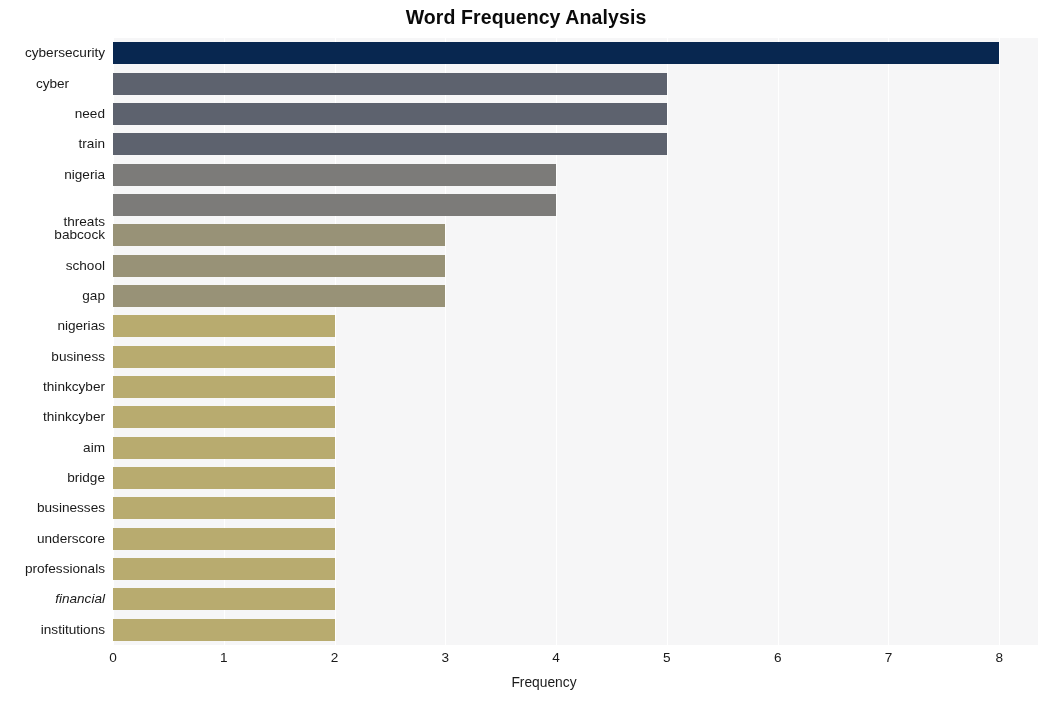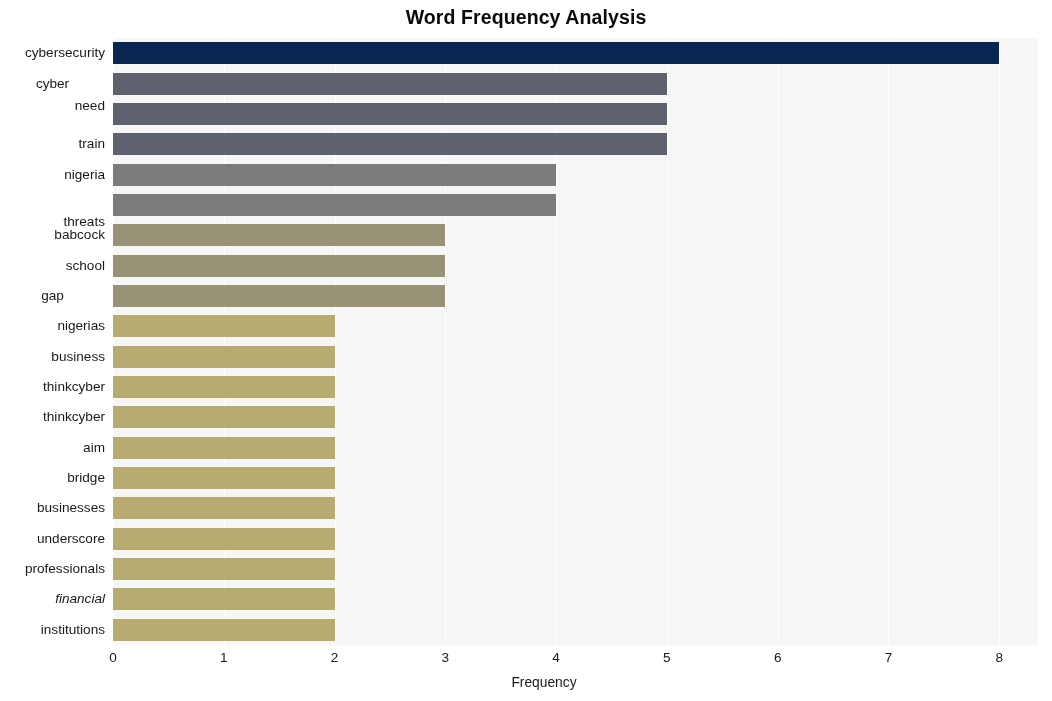--- a/index.html
+++ b/index.html
@@ -147,27 +147,27 @@
         <div class="bar" title="underscore: 2" style="width: 221.557px; top: 489.775px; background: rgb(184, 171, 111);"></div>
         <div class="bar" title="professionals: 2" style="width: 221.557px; top: 520.125px; background: rgb(184, 171, 111);"></div>
         <div class="bar" title="financial: 2" style="width: 221.557px; top: 550.475px; background: rgb(184, 171, 111);"></div>
         <div class="bar" title="institutions: 2" style="width: 221.557px; top: 580.825px; background: rgb(184, 171, 111);"></div>
       </div>
   </div>
 
   <div id="y-axis-labels">
       <div class="y-tick-label" style="top: 7.175px;">cybersecurity</div>
       <div class="y-tick-label" style="top: 37.525px; text-align: center;">cyber</div>
-      <div class="y-tick-label" style="top: 60px;">need</div>
+      <div class="y-tick-label" style="top: 68px;">need</div>
       <div class="y-tick-label" style="top: 98.225px;">train</div>
       <div class="y-tick-label" style="top: 128.575px;">nigeria</div>
       <div class="y-tick-label" style="top: 176px; padding-left: 15px;">threats</div>
       <div class="y-tick-label" style="top: 189.275px;">babcock</div>
       <div class="y-tick-label" style="top: 219.625px;">school</div>
-      <div class="y-tick-label" style="top: 249.975px; text-align: center;">gap</div>
+      <div class="y-tick-label" style="top: 249.975px;">gap</div>
       <div class="y-tick-label" style="top: 280.325px;">nigerias</div>
       <div class="y-tick-label" style="top: 310.675px;">business</div>
       <div class="y-tick-label" style="top: 341.025px;">thinkcyber</div>
       <div class="y-tick-label" style="top: 371.375px;">thinkcyber</div>
       <div class="y-tick-label" style="top: 401.725px;">aim</div>
       <div class="y-tick-label" style="top: 432.075px;">bridge</div>
       <div class="y-tick-label" style="top: 462.425px;">businesses</div>
       <div class="y-tick-label" style="top: 492.775px;">underscore</div>
       <div class="y-tick-label" style="top: 523.125px;">professionals</div>
       <div class="y-tick-label" style="top: 553.475px; font-style: italic;">financial</div>

